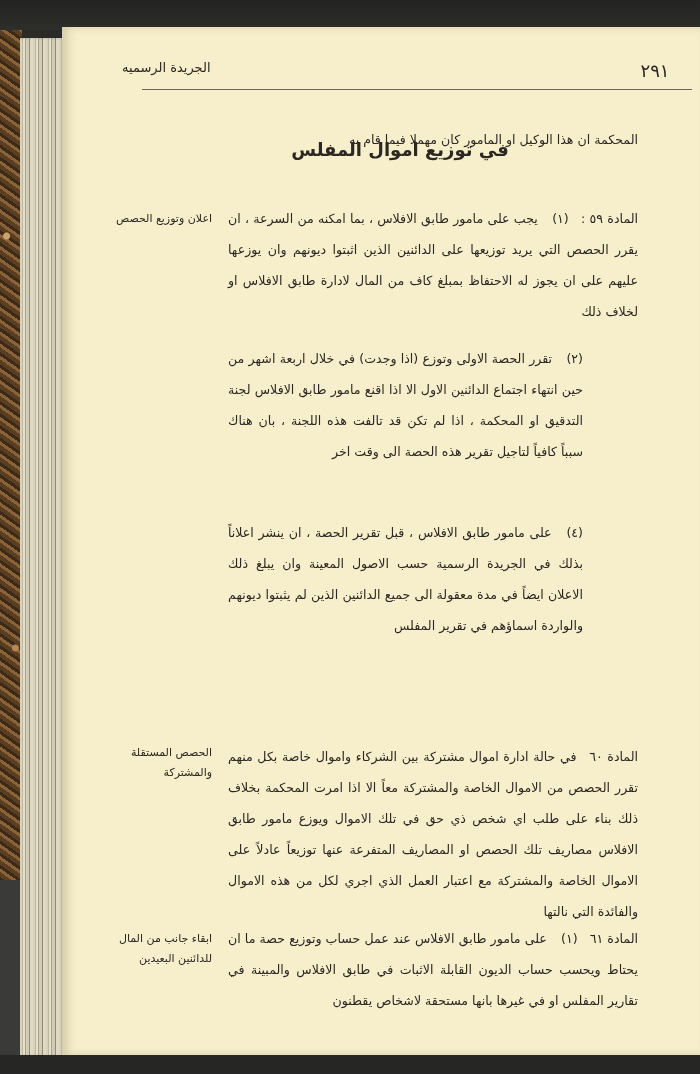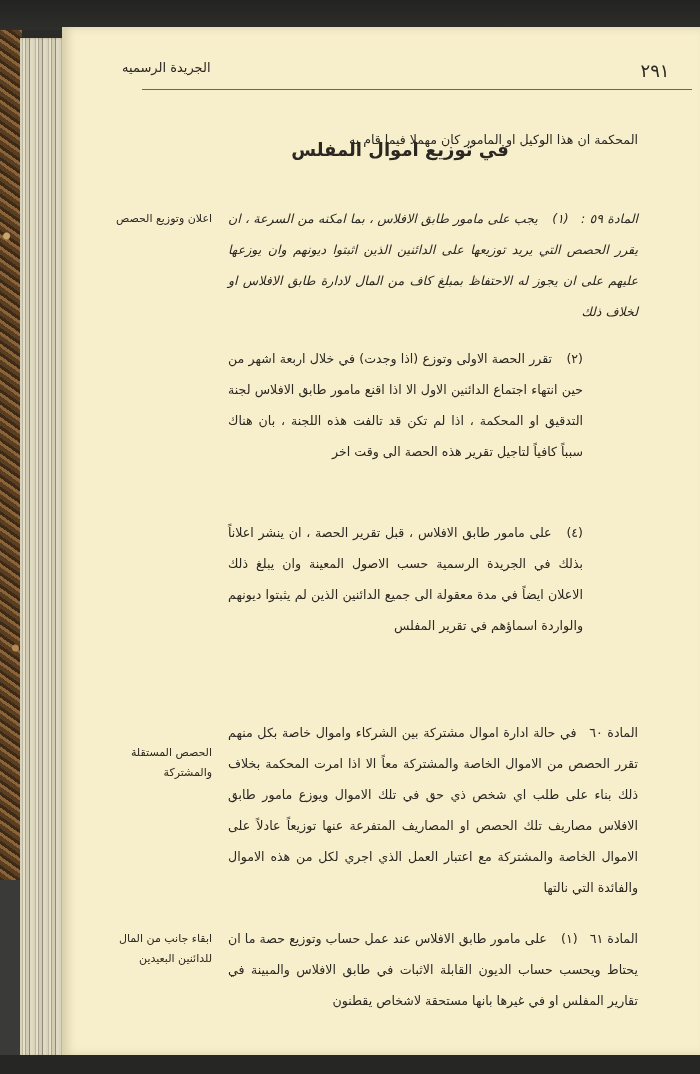--- a/index.html
+++ b/index.html
@@ -111,21 +111,21 @@
     </div>
     <div class="head-rule"></div>
 
     <div class="text-block continuation">
       <p>المحكمة ان هذا الوكيل او المامور كان مهملا فيما قام به</p>
     </div>
 
     <div class="section-heading">في توزيع اموال المفلس</div>
 
     <div class="margin-note" style="top:182px;">اعلان وتوزيع الحصص</div>
-    <div class="text-block" style="top:176px;font-style:italic;">
+    <div class="text-block" style="top:176px;">
       <p>
         <span class="article-label">المادة ٥٩ :</span>
         <span class="clause-num">(١)</span>
         <span>يجب على مامور طابق الافلاس ، بما امكنه من السرعة ، ان يقرر الحصص التي يريد توزيعها على الدائنين الذين اثبتوا ديونهم وان يوزعها عليهم على ان يجوز له الاحتفاظ بمبلغ كاف من المال لادارة طابق الافلاس او لخلاف ذلك</span>
       </p>
     </div>
 
     <div class="text-block" style="top:292px;margin-top:24px;">
       <p class="indent">
         <span class="clause-num">(٢)</span>
@@ -136,21 +136,21 @@
 
     <div class="text-block" style="top:490px;">
       <p class="indent">
         <span class="clause-num">(٤)</span>
         <span>على مامور طابق الافلاس ، قبل تقرير الحصة ، ان ينشر اعلاناً بذلك في الجريدة الرسمية حسب الاصول المعينة وان يبلغ ذلك الاعلان ايضاً في مدة معقولة الى جميع الدائنين الذين لم يثبتوا ديونهم والواردة اسماؤهم في تقرير المفلس</span>
       </p>
     </div>
 
 
     <div class="margin-note" style="top:716px;">الحصص المستقلة والمشتركة</div>
-    <div class="text-block" style="top:690px;">
+    <div class="text-block" style="top:714px;">
       <p>
         <span class="article-label">المادة ٦٠</span>
         <span>في حالة ادارة اموال مشتركة بين الشركاء واموال خاصة بكل منهم تقرر الحصص من الاموال الخاصة والمشتركة معاً الا اذا امرت المحكمة بخلاف ذلك بناء على طلب اي شخص ذي حق في تلك الاموال ويوزع مامور طابق الافلاس مصاريف تلك الحصص او المصاريف المتفرعة عنها توزيعاً عادلاً على الاموال الخاصة والمشتركة مع اعتبار العمل الذي اجري لكل من هذه الاموال والفائدة التي نالتها</span>
       </p>
     </div>
 
     <div class="margin-note" style="top:902px;">ابقاء جانب من المال للدائنين البعيدين</div>
     <div class="text-block" style="top:896px;">
       <p>
         <span class="article-label">المادة ٦١</span>

